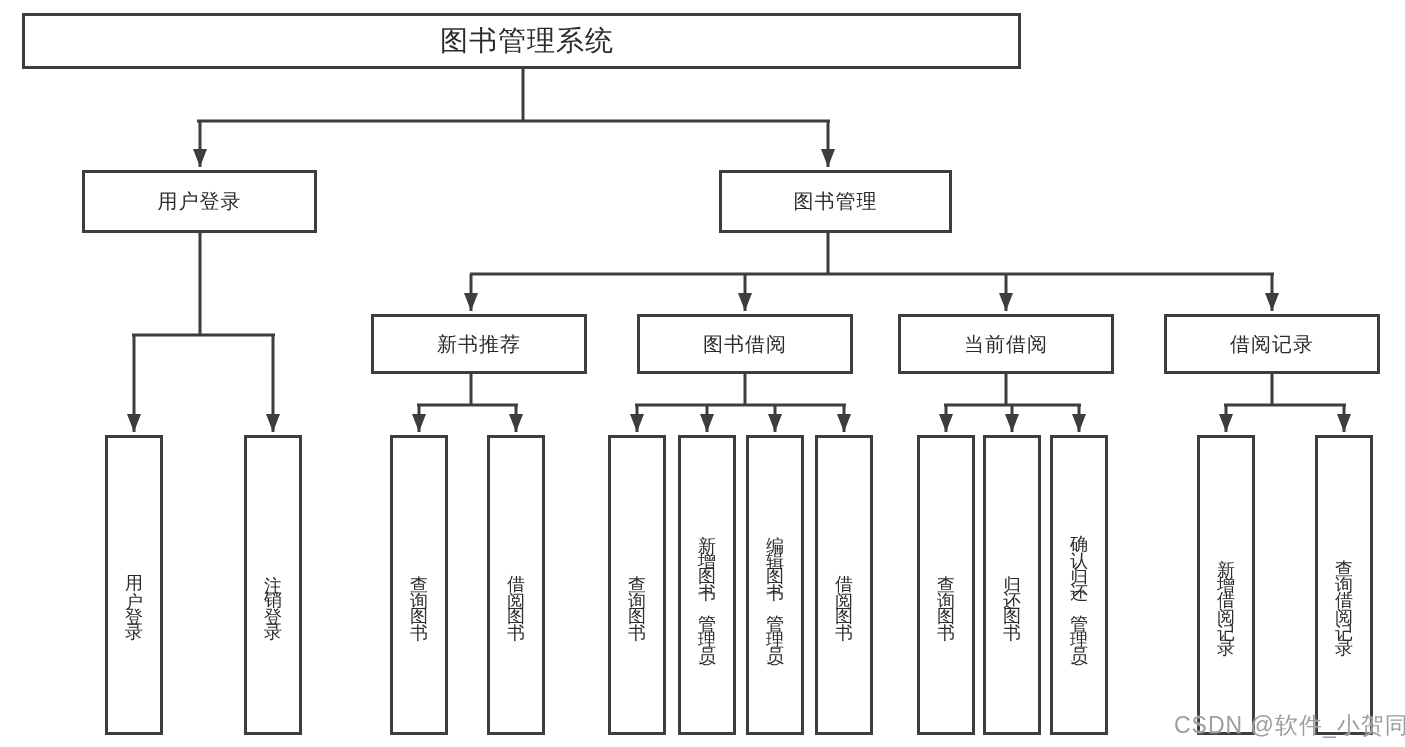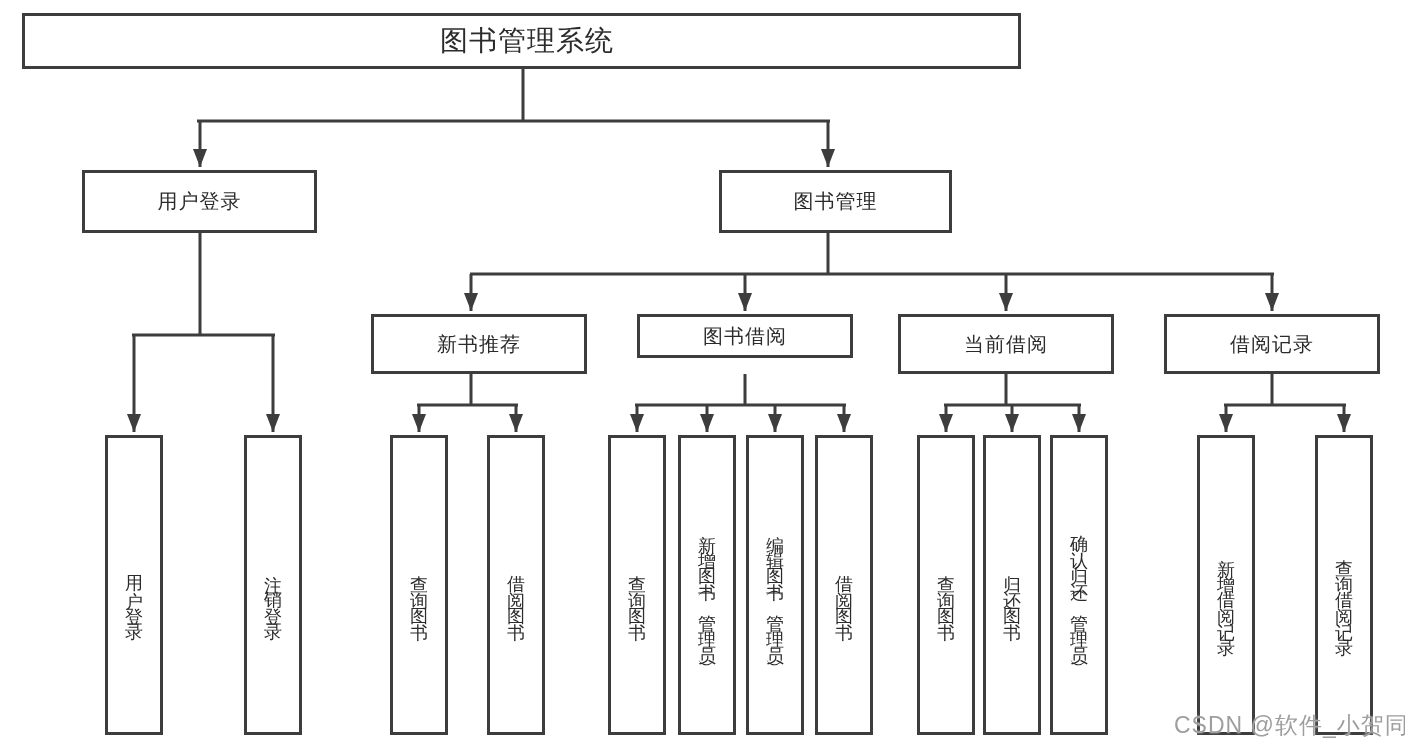--- a/index.html
+++ b/index.html
@@ -94,21 +94,21 @@
       <line x1="1344" y1="405" x2="1344" y2="432" marker-end="url(#arrow)"></line>
     </g>
   </svg>
 
   <div class="node hnode root" style="left:22px;top:13px;width:999px;height:56px;">图书管理系统</div>
 
   <div class="node hnode" style="left:82px;top:170px;width:235px;height:63px;">用户登录</div>
   <div class="node hnode" style="left:711px;top:170px;width:233px;height:63px;margin-left:8px;">图书管理</div>
 
   <div class="node hnode" style="left:363px;top:314px;width:216px;height:60px;margin-left:8px;">新书推荐</div>
-  <div class="node hnode" style="left:637px;top:314px;width:216px;height:44px;">图书借阅</div>
+  <div class="node hnode" style="left:637px;top:314px;width:216px;height:60px;">图书借阅</div>
   <div class="node hnode" style="left:1164px;top:314px;width:216px;height:60px;">借阅记录</div>
   <div class="node hnode" style="left:898px;top:314px;width:216px;height:60px;">当前借阅</div>
 
   <div class="node vnode" style="left:105px;top:435px;width:58px;height:300px;">
     <span>用户登录</span>
   </div>
   <div class="node vnode" style="left:244px;top:435px;width:58px;height:300px;">
     <span>注销登录</span>
   </div>
 

